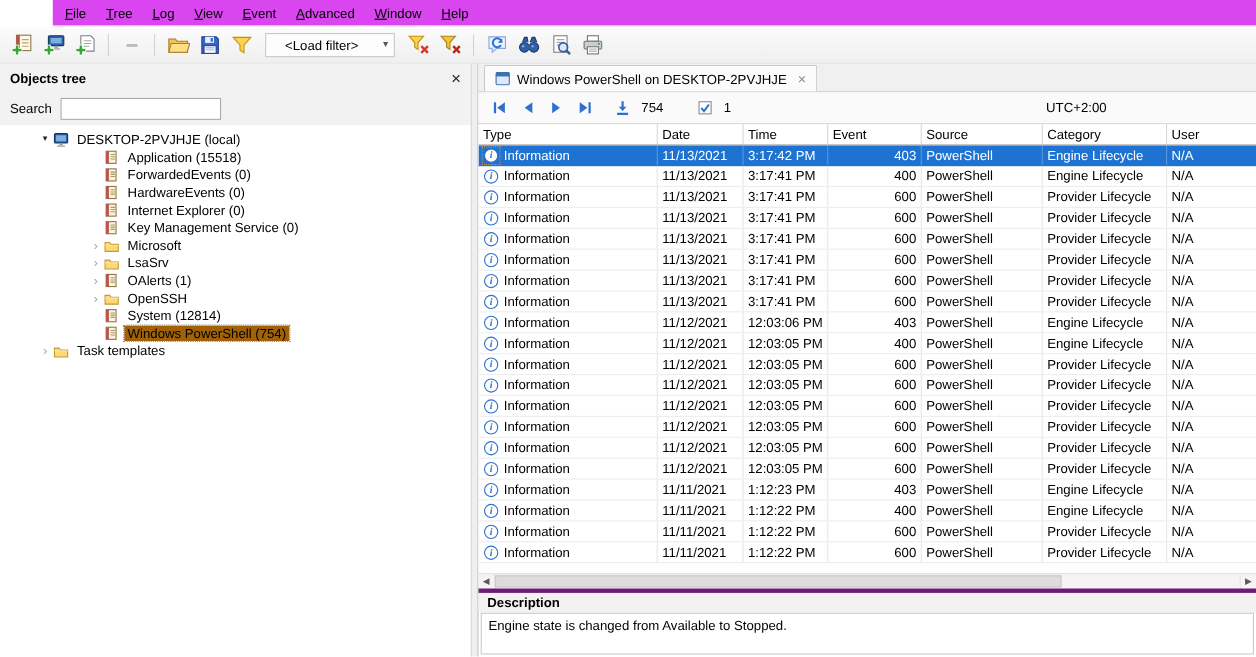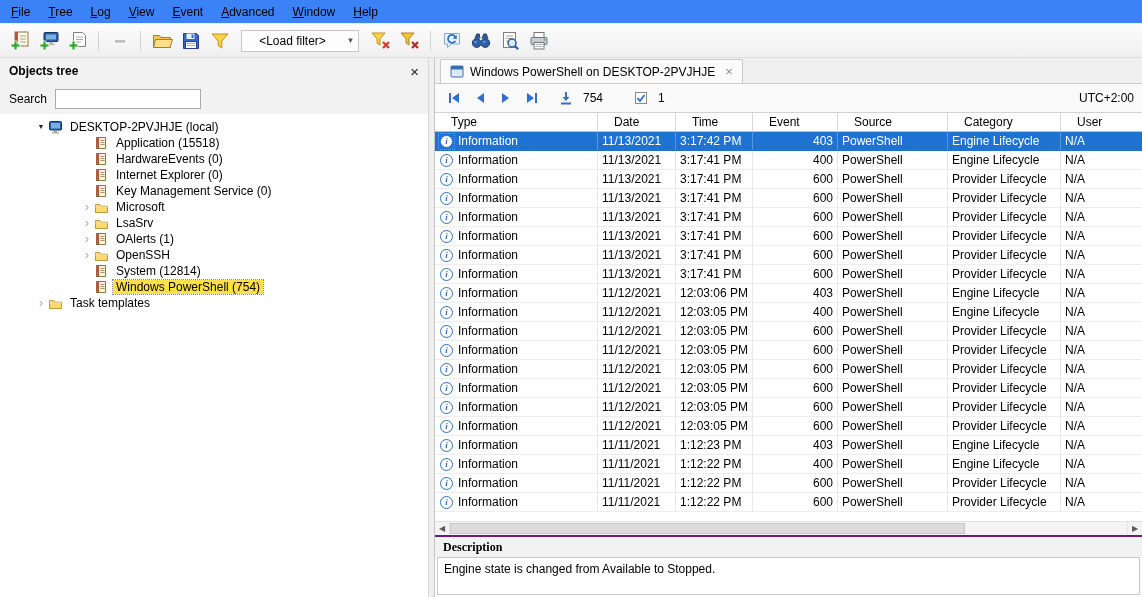--- a/index.html
+++ b/index.html
@@ -1,21 +1,21 @@
 <!DOCTYPE html>
 <html><head>
 <meta charset="utf-8">
 <style>
   * { box-sizing: border-box; }
   html,body { margin:0; padding:0; }
   body { font-family:"Liberation Sans",sans-serif; font-size:12px; color:#000; background:#fff; }
   .app { width:1142px; height:597px; display:flex; flex-direction:column; overflow:hidden; background:#fff; }
 
   
-  .menubar { height:24px; background:#3b82f6; display:flex; align-items:center; padding-left:2px; border-bottom:1px solid #ECECEC; flex:none; }
+  .menubar { height:24px; background:#d946ef; display:flex; align-items:center; padding-left:2px; border-bottom:1px solid #ECECEC; flex:none;margin-left:48px; }
   .menu-item { padding:3px 9px; cursor:default; }
   .menu-item::first-letter { text-decoration:underline; }
 
   
   .toolbar { height:34px; background:linear-gradient(#FCFCFC,#EFEFEF); border-bottom:1px solid #DCDCDC; display:flex; align-items:center; padding:0 6px; gap:2px; flex:none; }
   .tbtn { width:27px; height:27px; display:flex; align-items:center; justify-content:center; border-radius:2px; }
   .tsep { width:1px; height:20px; background:#D2D2D2; margin:0 5px; flex:none; }
   .combo { width:118px; height:22px; border:1px solid #C8C8C8; background:#FDFDFD; display:flex; align-items:center; margin:0 6px;justify-content:space-between; }
   .combo-label { flex:1; text-align:center; white-space:nowrap; overflow:hidden; }
   .combo-arrow { width:15px; color:#555; font-size:8px; text-align:center; flex:none; }
@@ -28,39 +28,39 @@
   .searchrow { height:30px; background:#F2F2F2; display:flex; align-items:center; padding:0 9px; gap:8px; flex:none; }
   .searchrow input { width:146px; height:20px; border:1px solid #ABABAB; font:12px "Liberation Sans",sans-serif; padding:0 3px; background:#fff; }
   .tree { flex:1; background:#fff; padding-top:5px; overflow:hidden; }
   .tree-item { height:16px; display:flex; align-items:center; white-space:nowrap; cursor:default;margin-left:28px; }
   .lvl0 { padding-left:6px; }
   .lvl1 { padding-left:52px; }
   .twisty { width:14px; flex:none; text-align:center; color:#A6A6A6; font-size:12px; line-height:16px; }
   .twisty.exp { color:#222; font-size:7px; }
   .ticon { width:19px; flex:none; display:flex; align-items:center; }
   .tlabel { padding:0 3px; }
-  .tree-item.selected .tlabel { background:#fde047; outline:1px dotted #8A8A8A; }
+  .tree-item.selected .tlabel { background:#a16207; outline:1px dotted #8A8A8A; }
 
   .splitter { width:7px; flex:none; background:#EFEFEF; border-left:1px solid #D8D8D8; border-right:1px solid #C6C6C6; }
 
   
   .right { flex:1; min-width:0; display:flex; flex-direction:column; }
   .tabstrip { height:26px; flex:none; background:#F0F0F0; display:flex; align-items:flex-end; padding-left:5px; border-bottom:1px solid #CCC; }
   .tab { height:24px; background:#FBFBFB; border:1px solid #C9C9C9; border-bottom:none; border-radius:2px 2px 0 0; display:flex; align-items:center; gap:6px; padding:0 9px; }
   .tab-close { color:#8A8A8A; font-size:13px; line-height:1; margin-left:4px; }
 
   .ltoolbar { height:28px; flex:none; display:flex; align-items:center; gap:5px; padding:0 8px; background:#FAFAFA; }
   .navbtn { width:21px; height:21px; display:flex; align-items:center; justify-content:center; }
   .cnt { margin:0 12px 0 2px; }
-  .tz { margin-left:auto; }
+  .tz { margin-left:auto; margin-right:128px; }
 
   
   .grid { flex:1; min-height:0; display:flex; flex-direction:column; border-top:1px solid #D2D2D2; }
   .ghead { display:flex; height:19px; flex:none; background:#FFF; border-bottom:1px solid #C2C2C2; }
-  .hcell { border-right:1px solid #D8D8D8; padding:2px 16px; white-space:nowrap; overflow:hidden; cursor:default; }
+  .hcell { border-right:1px solid #D8D8D8; padding:2px 4px; white-space:nowrap; overflow:hidden; cursor:default; }
   .gbody { flex:1; overflow:hidden; background:#fff; }
   .grow { display:flex; height:19px; border-bottom:1px solid #EDEDED; cursor:default; }
   .cell { border-right:1px solid #E6E6E6; padding:1px 4px; white-space:nowrap; overflow:hidden; display:flex; align-items:center; gap:4px; }
   .c-type { width:163px; flex:none; }
   .c-date { width:78px; flex:none; }
   .c-time { width:77px; flex:none; }
   .c-event { width:85px; flex:none; justify-content:flex-end; }
   .c-source { width:110px; flex:none; }
   .c-category { width:113px; flex:none; }
   .c-user { flex:1; border-right:none; }
@@ -71,21 +71,21 @@
   .info-i { width:13px; height:13px; flex:none; border:1px solid #2E6FC9; border-radius:50%; background:#fff; color:#2E6FC9; font:italic bold 9px "Liberation Serif",serif; display:inline-flex; align-items:center; justify-content:center; }
 
   
   .hscroll { height:14px; flex:none; display:flex; background:#F4F4F4; border-top:1px solid #E2E2E2; }
   .sarrow { width:15px; flex:none; display:flex; align-items:center; justify-content:center; color:#5A5A5A; font-size:8px; border-right:1px solid #E5E5E5; }
   .sarrow.r { border-right:none; border-left:1px solid #E5E5E5; }
   .strack { flex:1; position:relative; }
   .sthumb { position:absolute; left:0; top:1px; bottom:1px; width:76%; background:#DCDCDC; border:1px solid #C8C8C8; }
 
   
-  .deschead { height:22px; flex:none; background:#F2F2F2; border-top:2px solid #701a75; display:flex; align-items:center; padding:0 8px; font-weight:bold;font-family:Liberation Serif, serif; }
+  .deschead { height:22px; flex:none; background:#F2F2F2; border-top:4px solid #701a75; display:flex; align-items:center; padding:0 8px; font-weight:bold; }
   .descbody { height:38px; flex:none; background:#fff; border:1px solid #C9C9C9; margin:0 2px 2px 2px; padding:4px 6px; }
 
   svg { display:block; }
 </style>
 </head>
 <body>
 
 <div class="app">
 
   <div class="menubar" id="menu-items">
@@ -231,20 +231,31 @@
           <div class="tree-item lvl1">
             <span class="twisty"></span>
             <span class="ticon">
               <svg width="14" height="14" viewBox="0 0 14 14">
                 <rect x="2.5" y="1.5" width="9" height="11" fill="#FBF3DC" stroke="#907744"></rect>
                 <rect x="2.5" y="1.5" width="2.5" height="11" fill="#BC5148"></rect>
                 <path d="M6.5 4.5h4M6.5 6.5h4M6.5 8.5h4" stroke="#A89A6E"></path>
               </svg>
             </span>
             <span class="tlabel">Application (15518)</span>
+          </div>
+          <div class="tree-item lvl1">
+            <span class="twisty"></span>
+            <span class="ticon">
+              <svg width="14" height="14" viewBox="0 0 14 14">
+                <rect x="2.5" y="1.5" width="9" height="11" fill="#FBF3DC" stroke="#907744"></rect>
+                <rect x="2.5" y="1.5" width="2.5" height="11" fill="#BC5148"></rect>
+                <path d="M6.5 4.5h4M6.5 6.5h4M6.5 8.5h4" stroke="#A89A6E"></path>
+              </svg>
+            </span>
+            <span class="tlabel">ForwardedEvents (0)</span>
           </div>
           <div class="tree-item lvl1">
             <span class="twisty"></span>
             <span class="ticon">
               <svg width="14" height="14" viewBox="0 0 14 14">
                 <rect x="2.5" y="1.5" width="9" height="11" fill="#FBF3DC" stroke="#907744"></rect>
                 <rect x="2.5" y="1.5" width="2.5" height="11" fill="#BC5148"></rect>
                 <path d="M6.5 4.5h4M6.5 6.5h4M6.5 8.5h4" stroke="#A89A6E"></path>
               </svg>
             </span>

